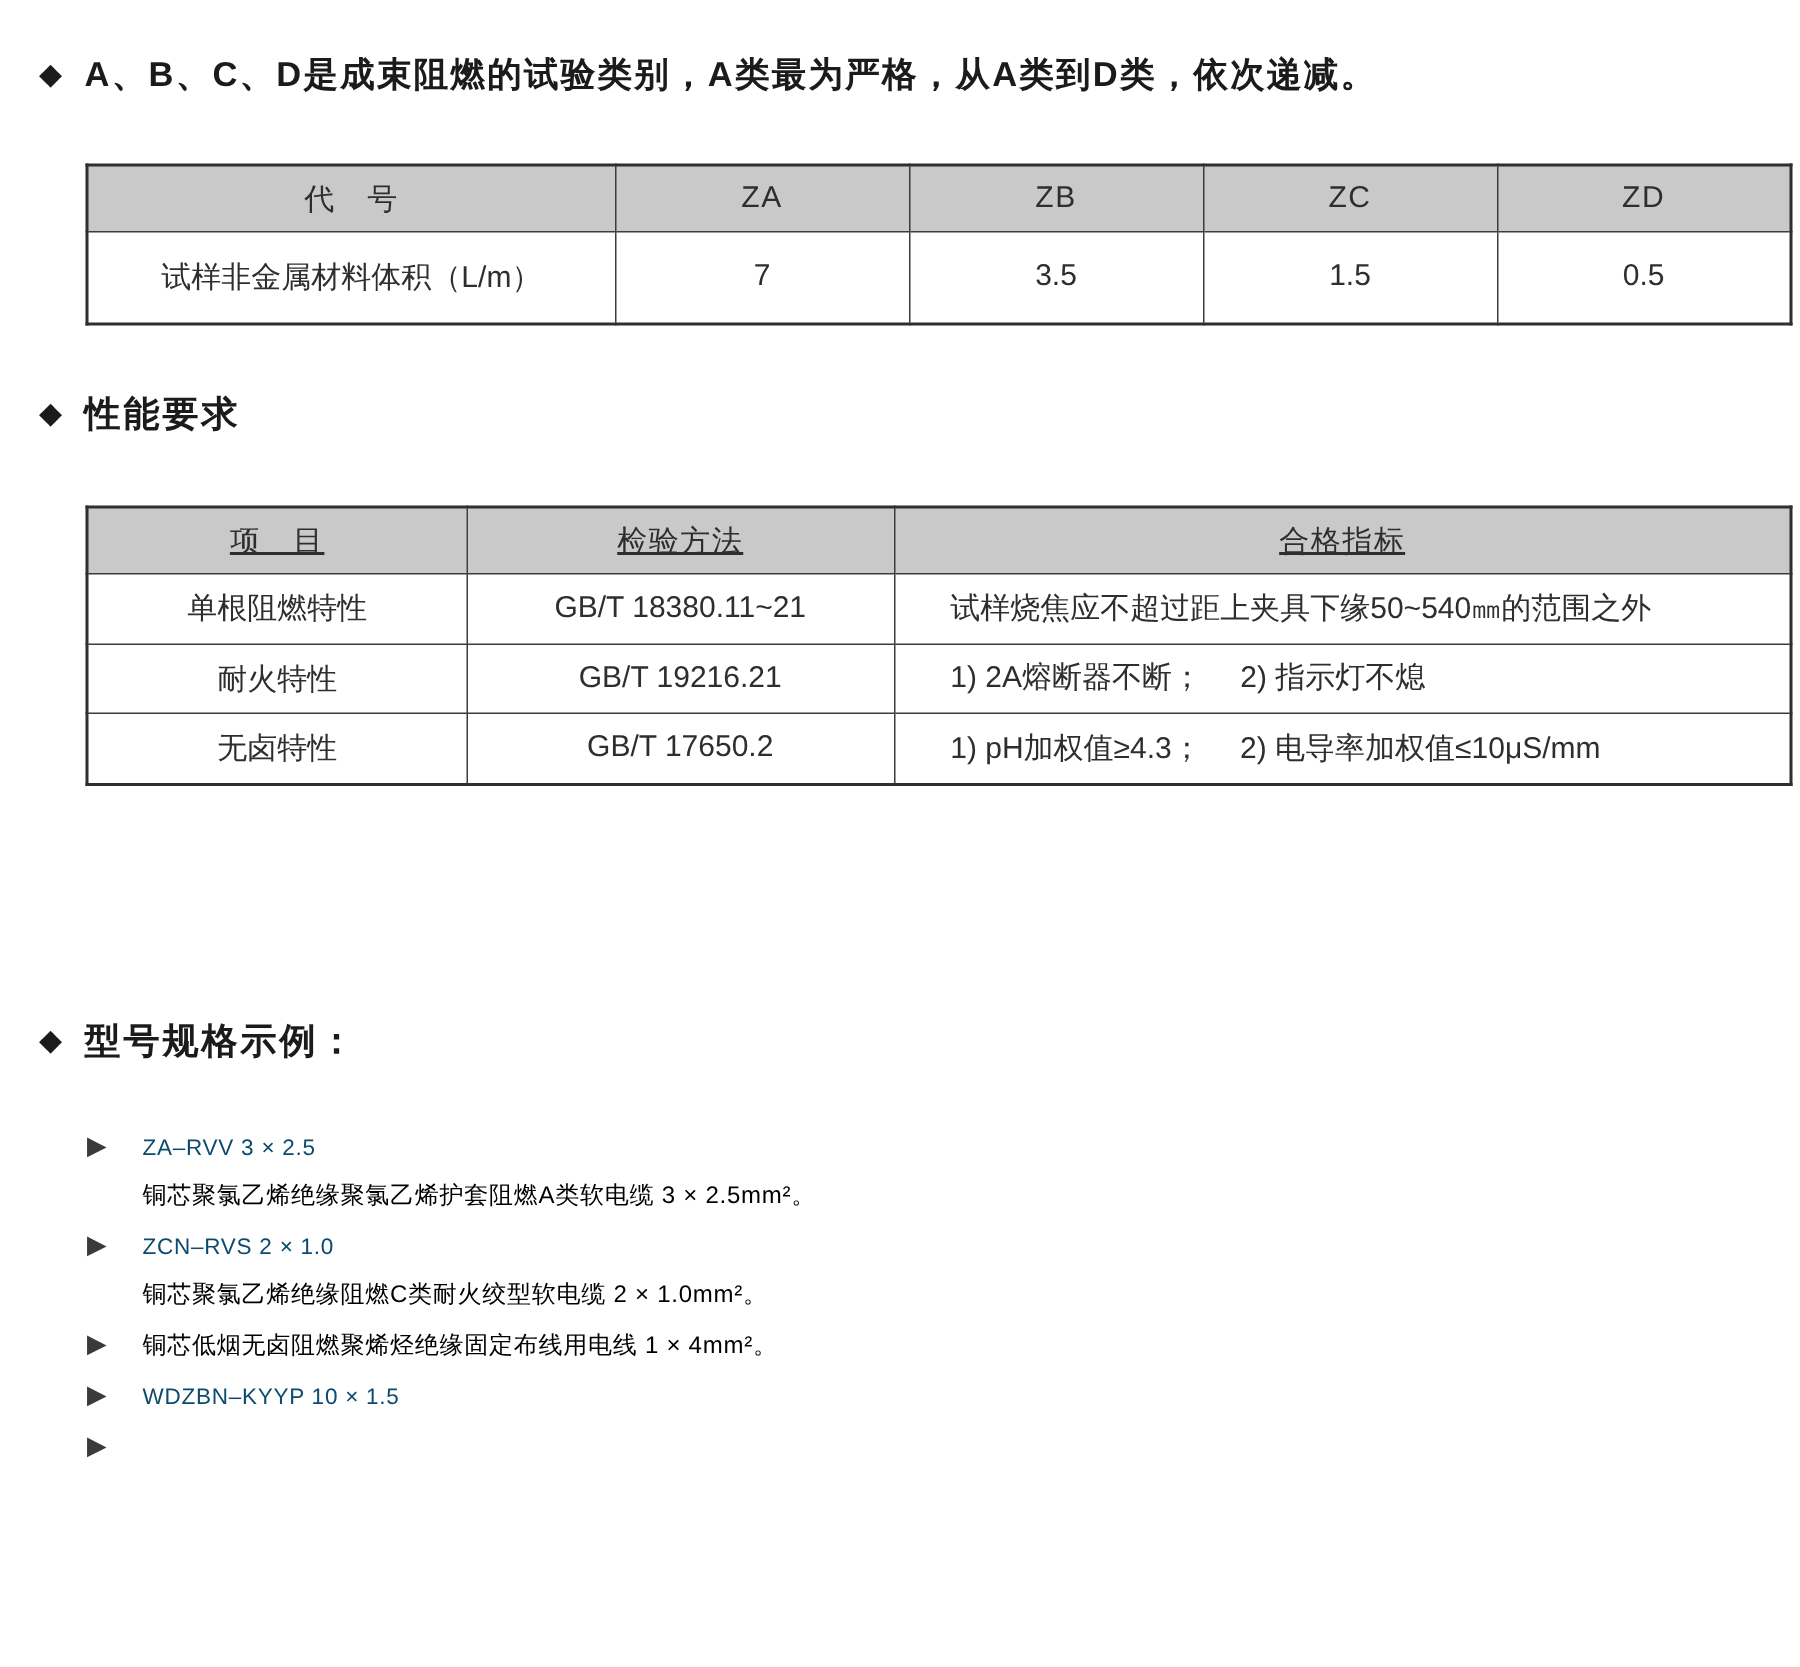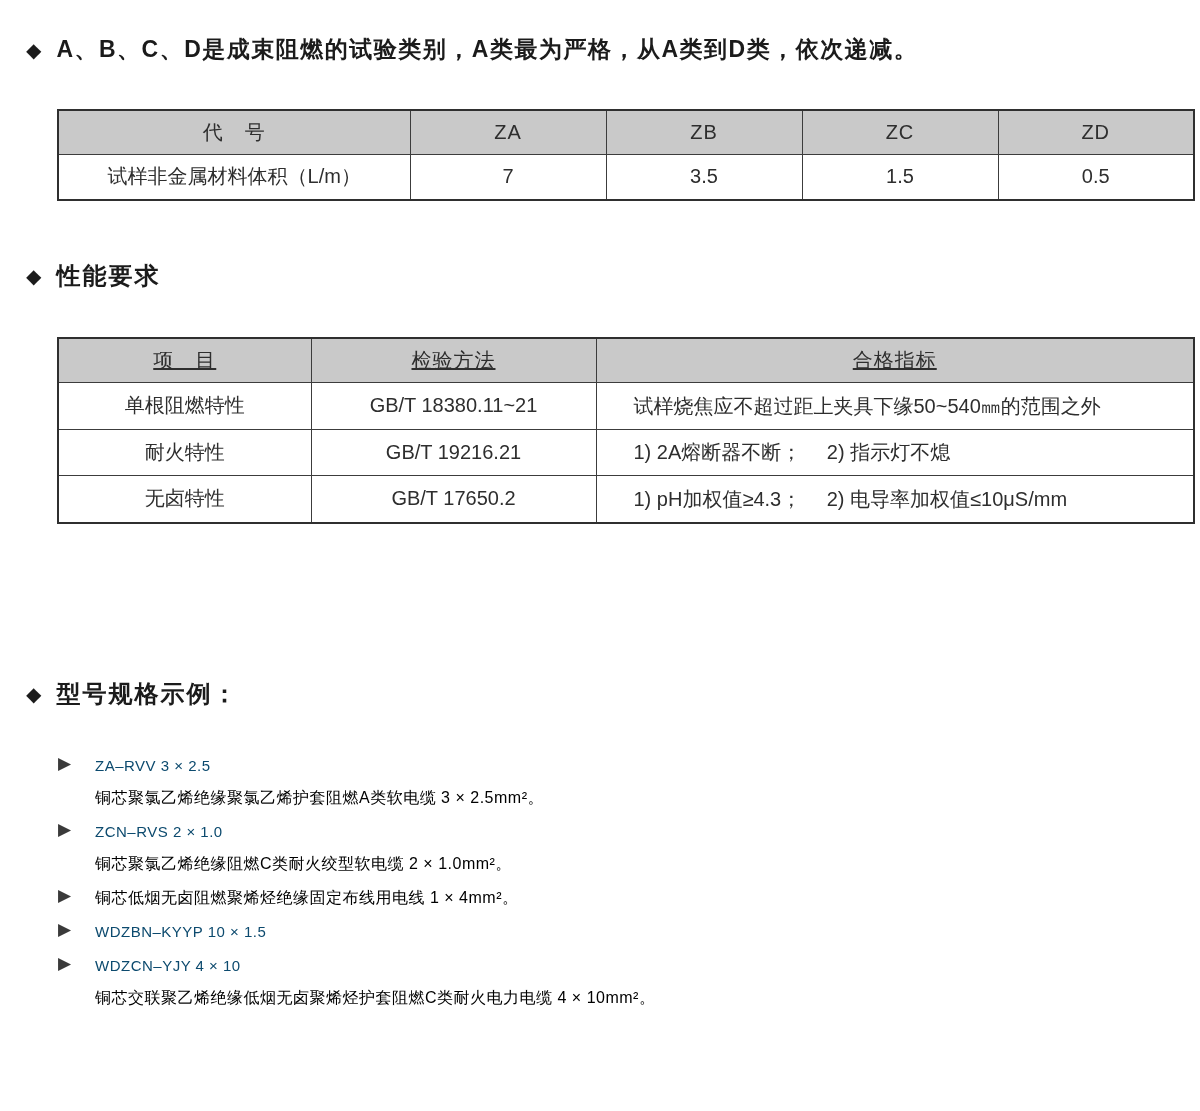--- a/index.html
+++ b/index.html
@@ -16,21 +16,21 @@
   #sec-performance { top:260px; }
   #sec-examples { top:678px; }
 
   table { border-collapse:collapse; table-layout:fixed; }
   .t1 { position:absolute; left:57px; top:109px; border:2px solid #2f2f2f; }
   .t2 { position:absolute; left:57px; top:337px; border:2px solid #2f2f2f; }
   th, td { border:1px solid #3c3c3c; font-size:20px; font-weight:normal;
            color:#2e2e2e; text-align:center; vertical-align:middle;margin-top:44px; }
   tr.head th { background:#c9c9c9; letter-spacing:1px; }
   .t1 tr.head { height:44px; }
-  .t1 tr.body { height:46px; }
+  .t1 tr.body { height:62px; }
   .t2 tr.head { height:44px;text-decoration:underline; }
   .t2 tr.r0 { height:47px; }
   .t2 tr.r1 { height:95px; }
   .t2 tr.r2 { height:46px; }
   .t2 tr.r3 { height:48px;border-radius:10px; }
   .t2 td.criteria { text-align:left; padding-left:37px; padding-right:18px;
                     white-space:pre-line; line-height:1.6; }
 
   .examples { position:absolute; left:58px; top:750px; width:1110px; }
   .ex-item { display:flex; margin-bottom:2px; }
@@ -136,20 +136,16 @@
       </div>
     </div>
     <div class="ex-item">
       <span class="tri-icon">▶</span>
       <div class="ex-body">
         <div class="ex-code">WDZBN–KYYP 10 × 1.5</div>
       </div>
     </div>
     <div class="ex-item">
       <span class="tri-icon">▶</span>
-      <div class="ex-body">
-        <div class="ex-code">WDZCN–YJY 4 × 10</div>
-        <div class="ex-desc">铜芯交联聚乙烯绝缘低烟无卤聚烯烃护套阻燃C类耐火电力电缆 4 × 10mm²。</div>
-      </div>
     </div>
   </div>
 
 </div>
 
 </body></html>

